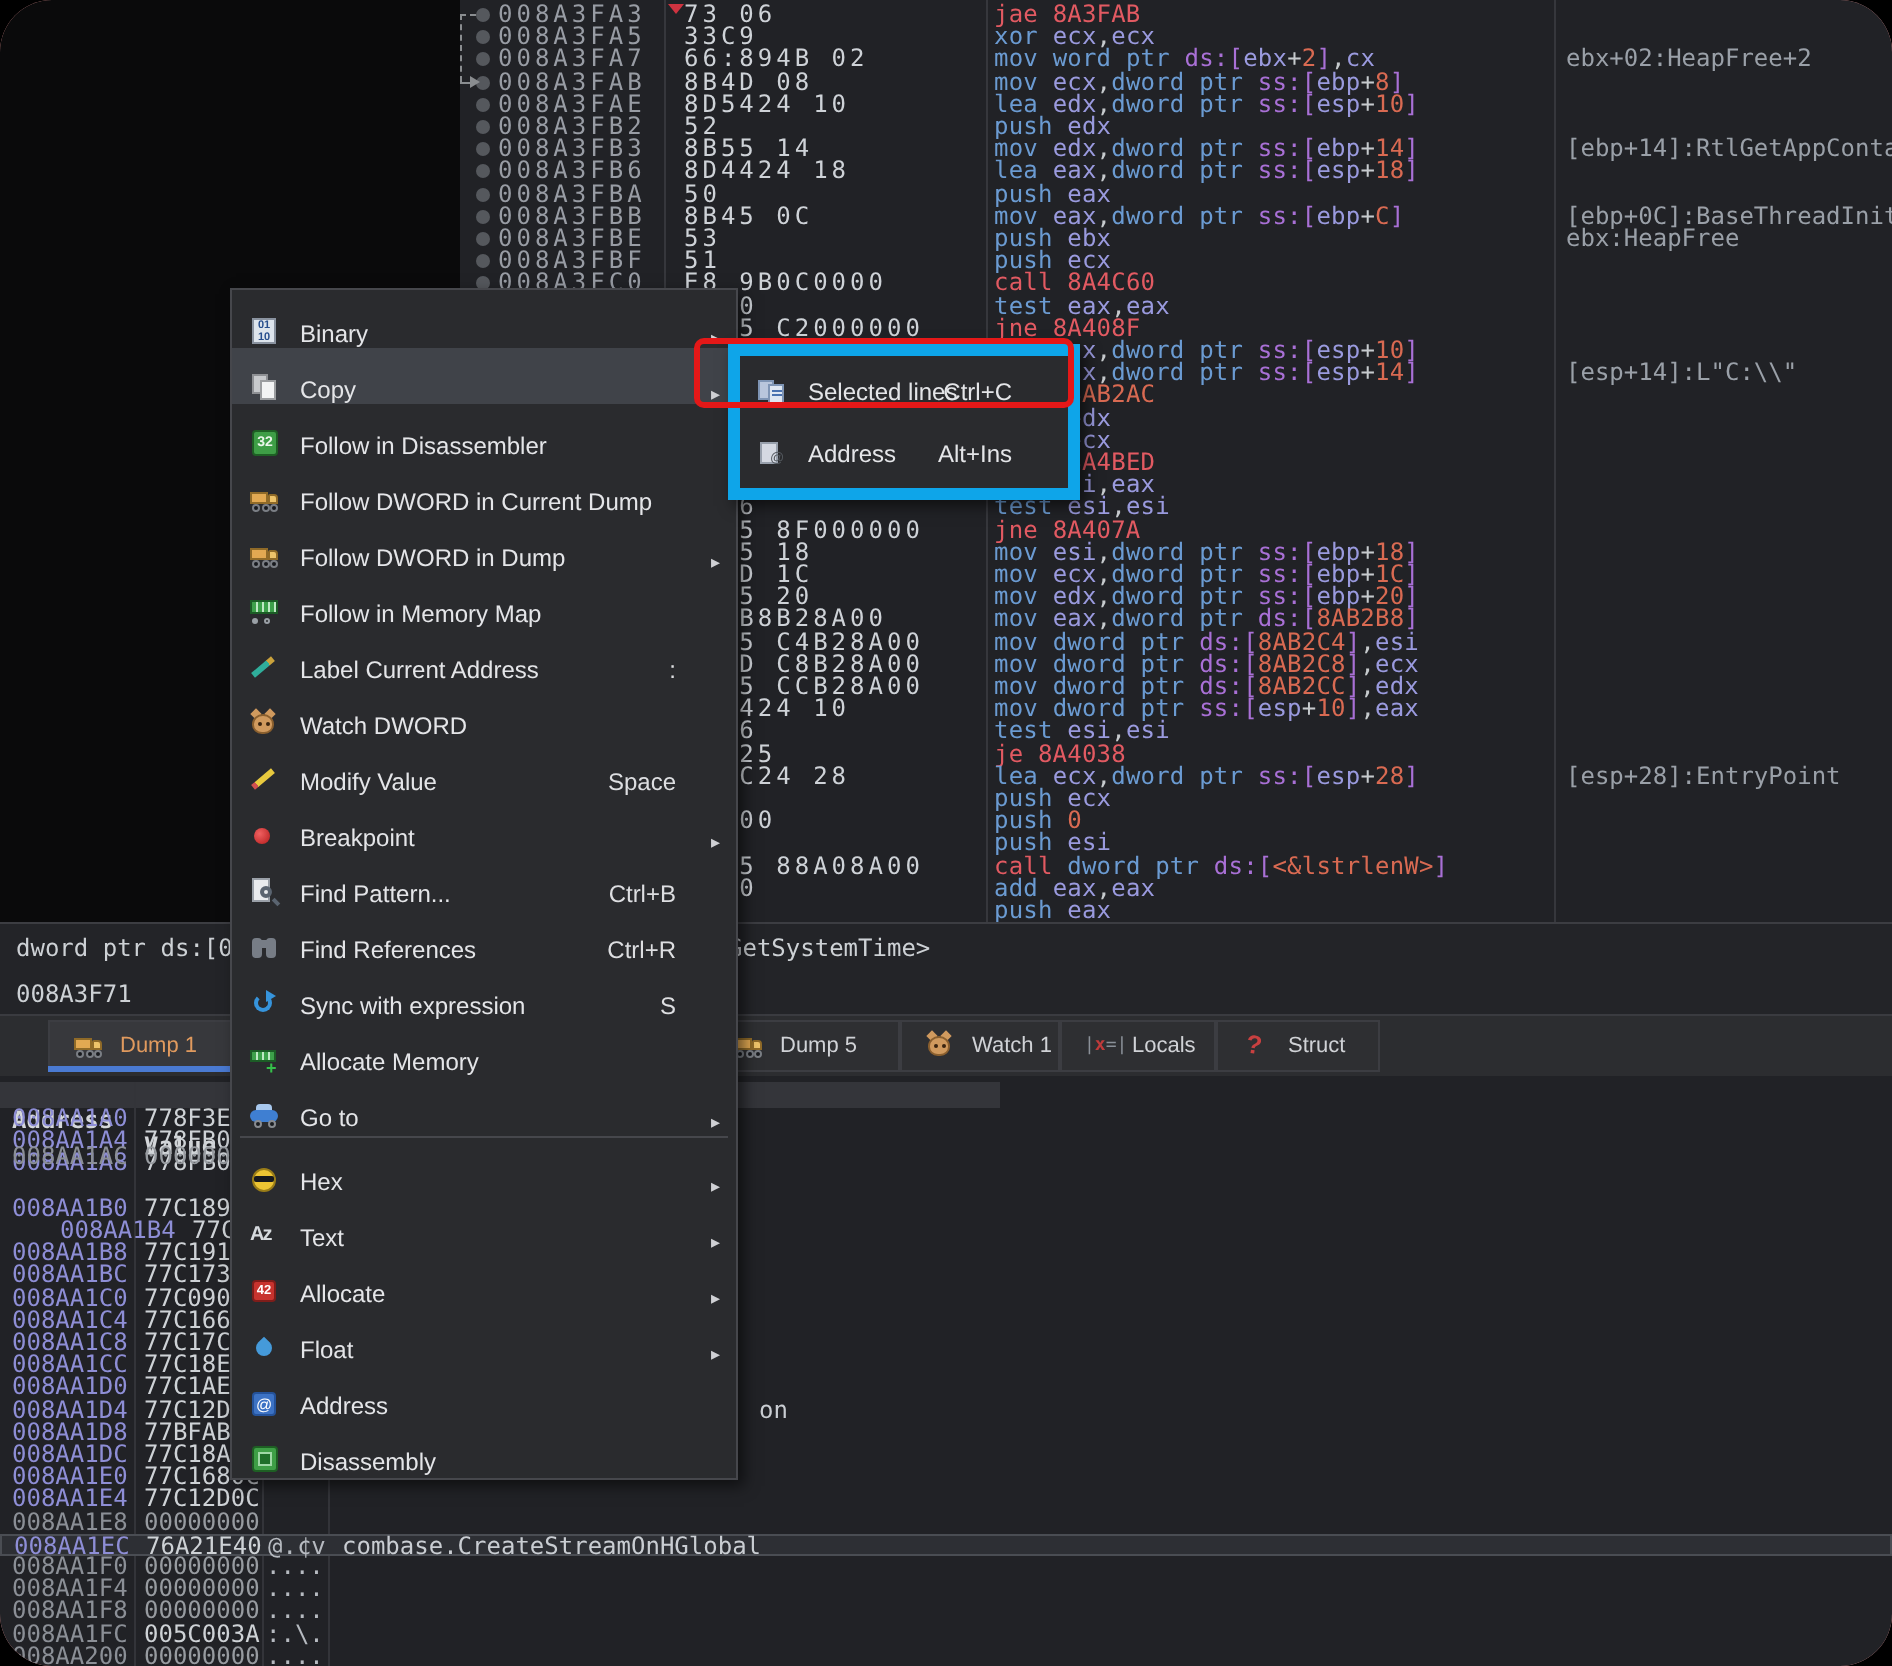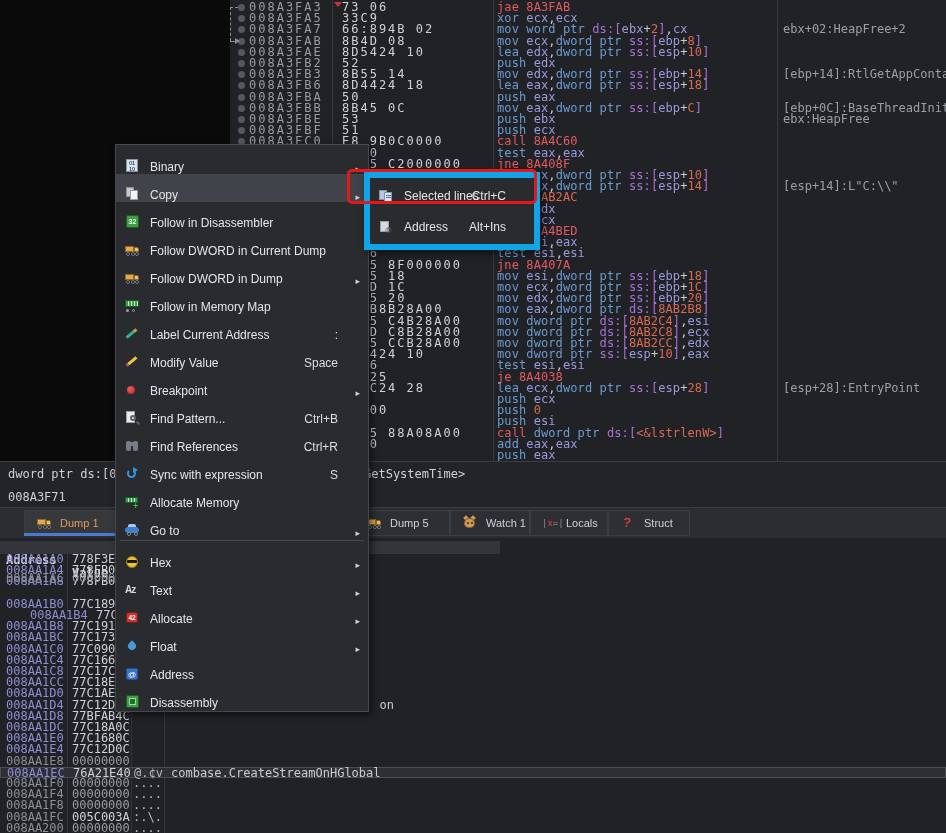--- a/index.html
+++ b/index.html
@@ -1,17 +1,17 @@
 <!DOCTYPE html>
 <html><head>
 <meta charset="utf-8">
 <style>
   html,body{margin:0;padding:0;background:#000;}
   #root{position:relative;width:946px;height:833px;overflow:hidden;background:#fca5a5;
-        font-family:"DejaVu Sans Mono",monospace;}
+        font-family:"DejaVu Sans Mono",monospace;border-radius:26px;}
   
   #left-void{position:absolute;left:0;top:0;width:230px;height:461px;background:#0a0a0b;}
   #disasm-panel{position:absolute;left:230px;top:0;width:716px;height:461px;background:#212226;overflow:hidden;}
   .vline{position:absolute;top:0;bottom:0;width:1px;background:#36373c;}
   .drow{position:absolute;left:0;width:716px;height:11px;line-height:11px;font-size:12px;white-space:pre;}
   .drow .bullet{position:absolute;left:8px;top:2px;width:7px;height:7px;border-radius:50%;background:#55585d;}
   .drow .addr{position:absolute;left:19px;color:#989ca4;letter-spacing:2px;}
   .drow .bytes{position:absolute;left:112px;color:#ced2d7;letter-spacing:2px;}
   .drow .instr{position:absolute;left:267px;letter-spacing:.1px;}
   .drow .cmt{position:absolute;left:553px;color:#9aa0a8;white-space:pre;}
@@ -302,20 +302,30 @@
       </div>
       <div class="mitem">
         <span class="ic">
           <div style="left: 1px; top: 6px; width: 13px; height: 3px; background: linear-gradient(90deg, rgb(47, 174, 155) 0px, rgb(47, 174, 155) 75%, rgb(202, 162, 60) 75%); transform: rotate(-40deg);"></div>
         </span>
         <span class="lbl">Label Current Address</span>
         <span class="sc">:</span>
       </div>
       <div class="mitem">
         <span class="ic">
+          <div style="left: 2px; top: 1px; width: 4px; height: 4px; background: rgb(208, 154, 94); transform: rotate(45deg);"></div>
+          <div style="left: 9px; top: 1px; width: 4px; height: 4px; background: rgb(208, 154, 94); transform: rotate(45deg);"></div>
+          <div style="left: 2px; top: 3px; width: 11px; height: 10px; background: rgb(208, 154, 94); border: 1px solid rgb(138, 95, 46); border-radius: 50% 50% 45% 45%;"></div>
+          <div style="left: 5px; top: 7px; width: 2px; height: 2px; background: rgb(58, 36, 16); border-radius: 50%;"></div>
+          <div style="left: 9px; top: 7px; width: 2px; height: 2px; background: rgb(58, 36, 16); border-radius: 50%;"></div>
+        </span>
+        <span class="lbl">Watch DWORD</span>
+      </div>
+      <div class="mitem">
+        <span class="ic">
           <div style="left: 1px; top: 6px; width: 13px; height: 3px; background: linear-gradient(90deg, rgb(208, 80, 80) 0px, rgb(208, 80, 80) 18%, rgb(232, 201, 62) 18%); transform: rotate(-40deg);"></div>
         </span>
         <span class="lbl">Modify Value</span>
         <span class="sc">Space</span>
       </div>
       <div class="mitem">
         <span class="ic">
           <div style="left: 3px; top: 4px; width: 8px; height: 8px; background: radial-gradient(circle at 35% 35%, rgb(240, 96, 96), rgb(180, 28, 28)); border-radius: 50%;"></div>
         </span>
         <span class="lbl">Breakpoint</span>

